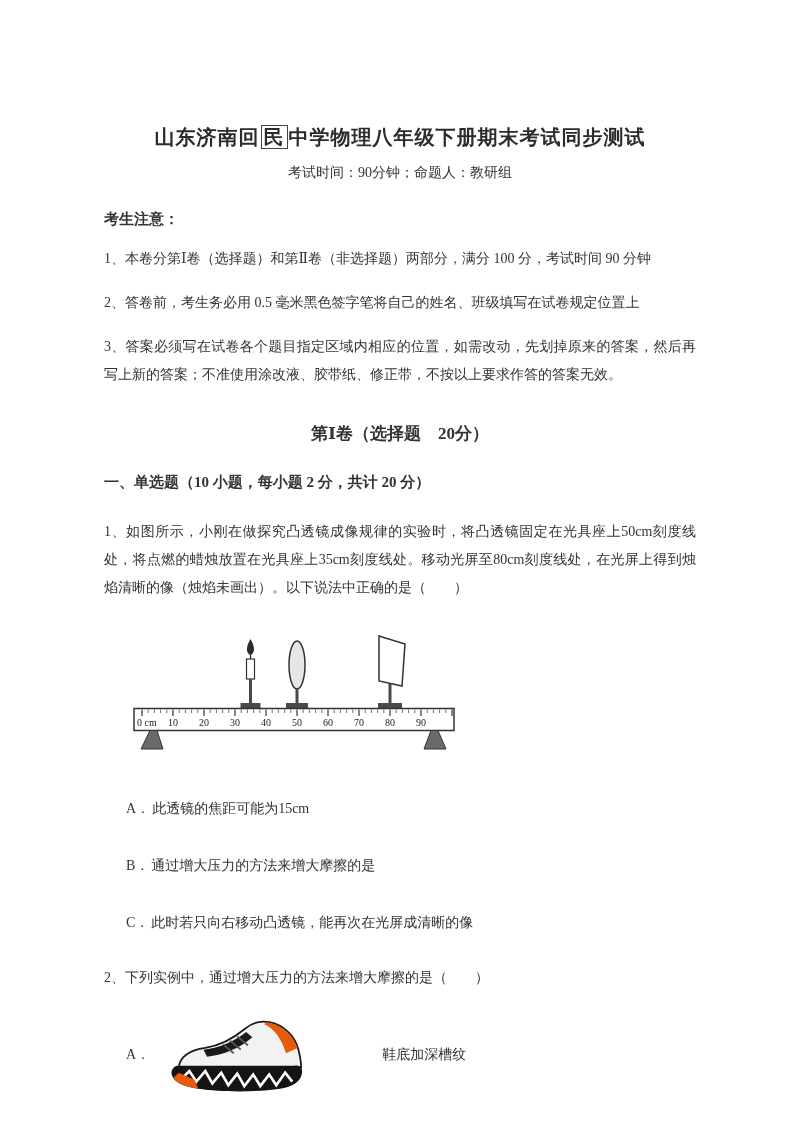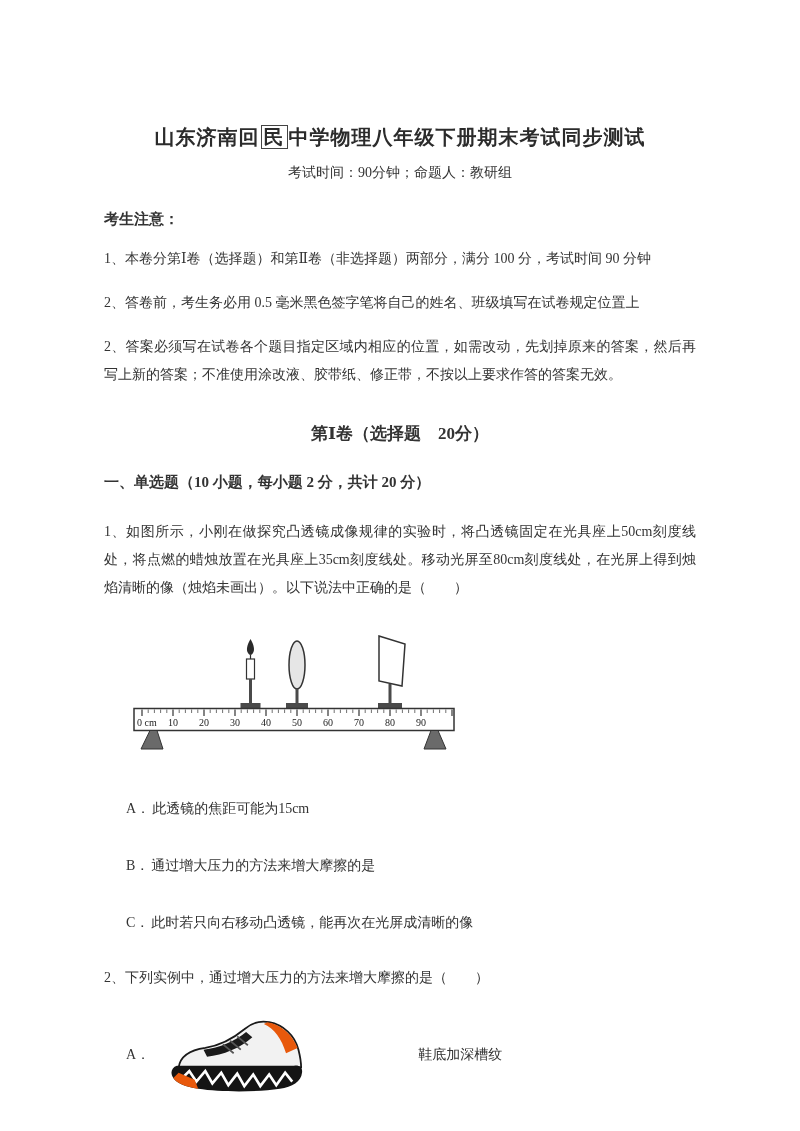--- a/index.html
+++ b/index.html
@@ -70,36 +70,36 @@
   .option .opt-label { margin-right: 2px; }
   .q2-option-row {
     margin-top: 20px;
     padding-left: 22px;
     display: flex;
     align-items: center;
     font-size: 14px;
   }
   .q2-option-row .opt-label { margin-right: 18px; }
   .q2-option-row .shoe-wrap { width: 142px; height: 86px; }
-  .q2-option-row .opt-text { margin-left: 108px; }
+  .q2-option-row .opt-text { margin-left: 72px; }
 </style>
 </head>
 <body>
 
 <div class="page">
 
   <h1 class="title"><span>山东济南回</span><span class="boxed-char">民</span><span>中学物理八年级下册期末考试同步测试</span></h1>
 
   <div class="subtitle">考试时间：90分钟；命题人：教研组</div>
 
   <div class="notice-heading">考生注意：</div>
 
   <p class="notice">1、本卷分第Ⅰ卷（选择题）和第Ⅱ卷（非选择题）两部分，满分 100 分，考试时间 90 分钟</p>
   <p class="notice">2、答卷前，考生务必用 0.5 毫米黑色签字笔将自己的姓名、班级填写在试卷规定位置上</p>
-  <p class="notice">2、答案必须写在试卷各个题目指定区域内相应的位置，如需改动，先划掉原来的答案，然后再写上新的答案；不准使用涂改液、胶带纸、修正带，不按以上要求作答的答案无效。</p>
+  <p class="notice">3、答案必须写在试卷各个题目指定区域内相应的位置，如需改动，先划掉原来的答案，然后再写上新的答案；不准使用涂改液、胶带纸、修正带，不按以上要求作答的答案无效。</p>
 
   <div class="section-heading">第Ⅰ卷（选择题　20分）</div>
 
   <div class="part-heading">一、单选题（10 小题，每小题 2 分，共计 20 分）</div>
 
   <p class="question-text">1、如图所示，小刚在做探究凸透镜成像规律的实验时，将凸透镜固定在光具座上50cm刻度线处，将点燃的蜡烛放置在光具座上35cm刻度线处。移动光屏至80cm刻度线处，在光屏上得到烛焰清晰的像（烛焰未画出）。以下说法中正确的是（　　）</p>
 
   <div class="figure-wrap">
     <svg width="335" height="135" viewBox="0 0 335 135">
 

